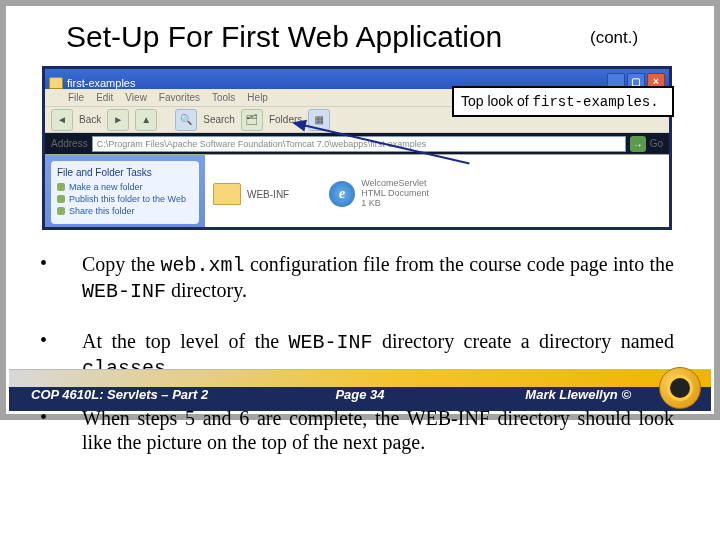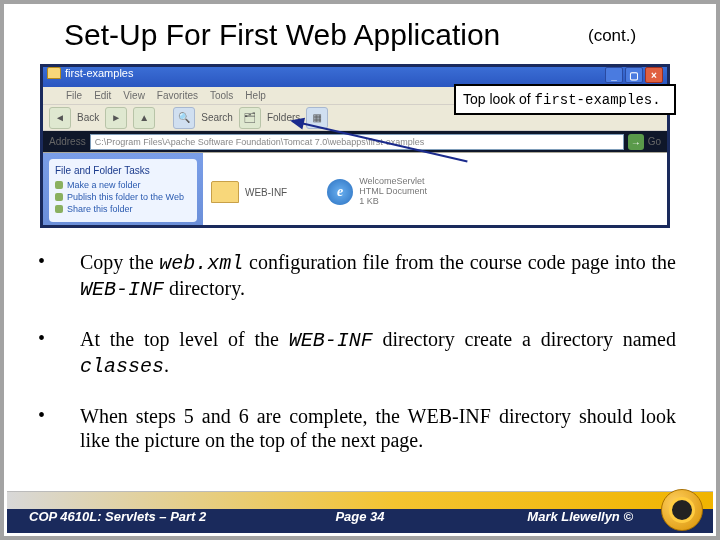--- a/index.html
+++ b/index.html
@@ -1,36 +1,36 @@
 <!DOCTYPE html>
 <html><head>
 <meta charset="utf-8">
 <style>
   * { box-sizing: border-box; margin: 0; padding: 0; }
   html, body { width: 720px; height: 540px; font-family: "Times New Roman", serif; background: #fff; }
   .slide {
-    width: 720px; height: 540px; position: relative;
-    border: 4px solid #a3a3a3; background: #fff;
+    width: 720px; height: 420px; position: relative;
+    border: 6px solid #a3a3a3; background: #fff;
   }
   .title {
     font-family: Arial, sans-serif; font-size: 30px; color: #000;
     position: absolute; top: 14px; left: 60px;
   }
   .cont {
     font-family: Arial, sans-serif; font-size: 17px; color: #000;
     position: absolute; top: 22px; left: 584px;
   }
   .screenshot {
     position: absolute; top: 60px; left: 36px; width: 630px; height: 164px;
     border: 3px solid #1a2a5c; background: #ece9d8; overflow: hidden;
     font-family: Tahoma, sans-serif; font-size: 11px; color: #000;
   }
   .titlebar {
     height: 20px; background: linear-gradient(#3b6ed5, #2a56c0);
-    display: flex; align-items: flex-start; padding: 0 4px; color: #fff;
+    display: flex; align-items: flex-end; padding: 0 4px; color: #fff;
   }
   .titlebar .foldicon {
     width: 14px; height: 12px; background: #f8d77a; border: 1px solid #b58a1a;
     border-radius: 2px 2px 0 0; margin-right: 4px;
   }
   .winbtns { margin-left: auto; display: flex; gap: 2px; }
   .winbtn {
     width: 18px; height: 16px; border-radius: 2px; display: flex;
     align-items: center; justify-content: center; font-size: 10px; font-weight: bold;
   }
@@ -109,21 +109,21 @@
     border-bottom: 6px solid transparent;
   }
 
   .bullets {
     position: absolute; top: 246px; left: 34px; right: 40px;
     font-size: 20px; color: #000;
   }
   .bli { display: flex; margin-bottom: 24px; }
   .bmark { width: 42px; flex-shrink: 0; }
   .btxt { flex: 1; text-align: justify; line-height: 1.22; }
-  .btxt code { font-family: "Courier New", monospace; font-style: italic; }
+  .btxt code { font-family: "Courier New", monospace; }
 
   .footer {
     position: absolute; left: 3px; right: 3px; bottom: 3px; height: 42px;
   }
   .fgrad {
     height: 18px;
     background: linear-gradient(to right, #d8d8d8 0%, #f4c430 55%, #f0b400 100%);
     border-top: 1px solid #bbb;
   }
   .fbar {

